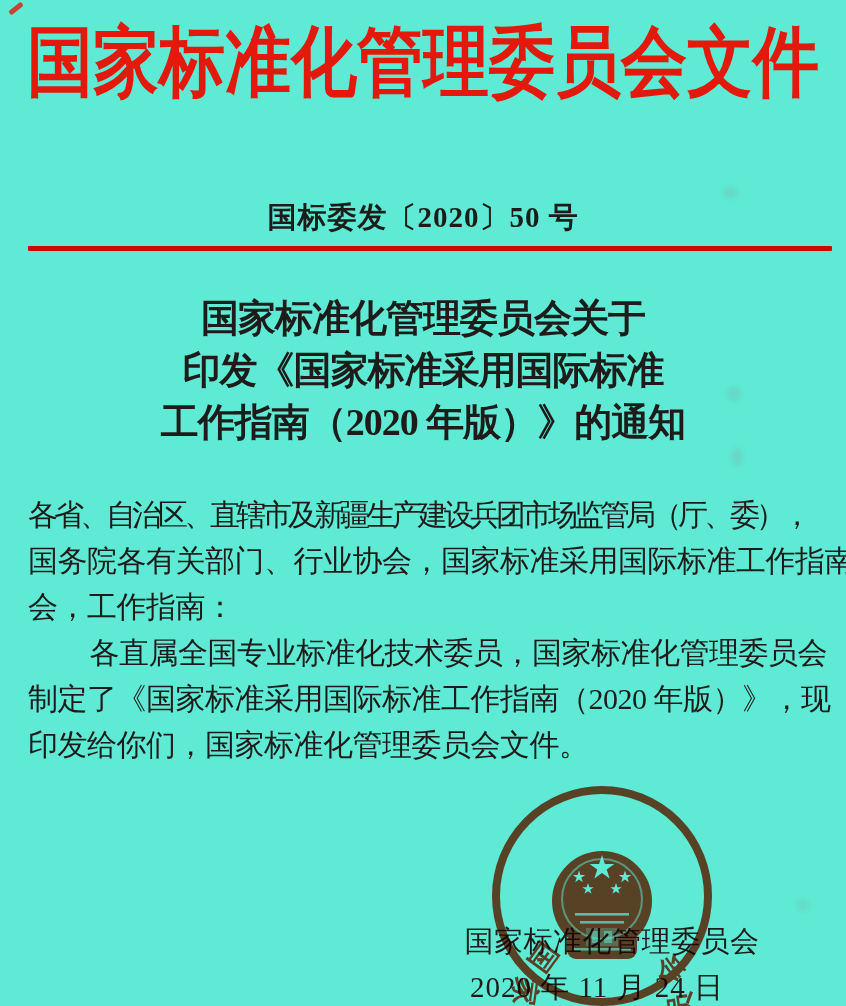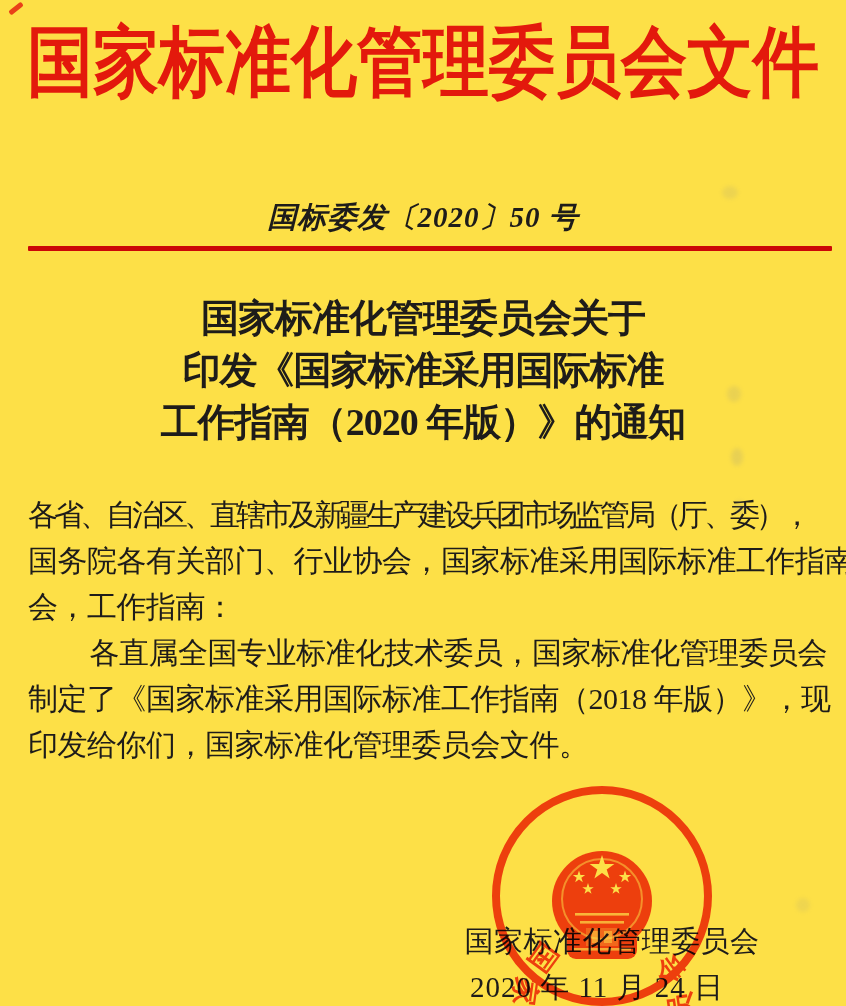--- a/index.html
+++ b/index.html
@@ -1,21 +1,21 @@
 <!DOCTYPE html>
 <html><head>
 <meta charset="utf-8">
 <style>
   html, body { margin: 0; padding: 0; background: #e9e9e9; }
   .page {
     position: relative;
     width: 846px;
     height: 1006px;
     margin: 0 auto;
-    background: #fde047;
+    background: #5eead4;
     overflow: hidden;
     font-family: "Liberation Serif", "DejaVu Serif", serif;
     color: #1e1c1a;
   }
 
   
   .letterhead {
     position: absolute;
     top: 10px;
     left: 0;
@@ -46,21 +46,20 @@
   .doc-number {
     position: absolute;
     top: 198px;
     left: 0;
     width: 846px;
     text-align: center;
     font-size: 29px;
     font-weight: 600;
     letter-spacing: 1px;
     white-space: nowrap;
-    font-style: italic;
   }
   .red-rule {
     position: absolute;
     top: 246px;
     left: 28px;
     width: 804px;
     height: 5px;
     background: #cb0707;
     border-radius: 1px;
   }
@@ -165,21 +164,21 @@
     <div>国家标准化管理委员会关于</div>
     <div>印发《国家标准采用国际标准</div>
     <div>工作指南（2020 年版）》的通知</div>
   </div>
 
   <div class="body-block">
     <div class="line ls-tight">各省、自治区、直辖市及新疆生产建设兵团市场监管局（厅、委），</div>
     <div class="line">国务院各有关部门、行业协会，国家标准采用国际标准工作指南</div>
     <div class="line">会，工作指南：</div>
     <div class="line indent">各直属全国专业标准化技术委员，国家标准化管理委员会</div>
-    <div class="line">制定了《国家标准采用国际标准工作指南（2018 年版）》，现</div>
+    <div class="line">制定了《国家标准采用国际标准工作指南（2020 年版）》，现</div>
     <div class="line">印发给你们，国家标准化管理委员会文件。</div>
   </div>
 
   <div class="signature">国家标准化管理委员会</div>
 
   <div class="date">2020 年 11 月 24 日</div>
 
   <div class="seal">
     <svg viewBox="0 0 232 232" width="232" height="232" aria-hidden="true">
       <defs>

